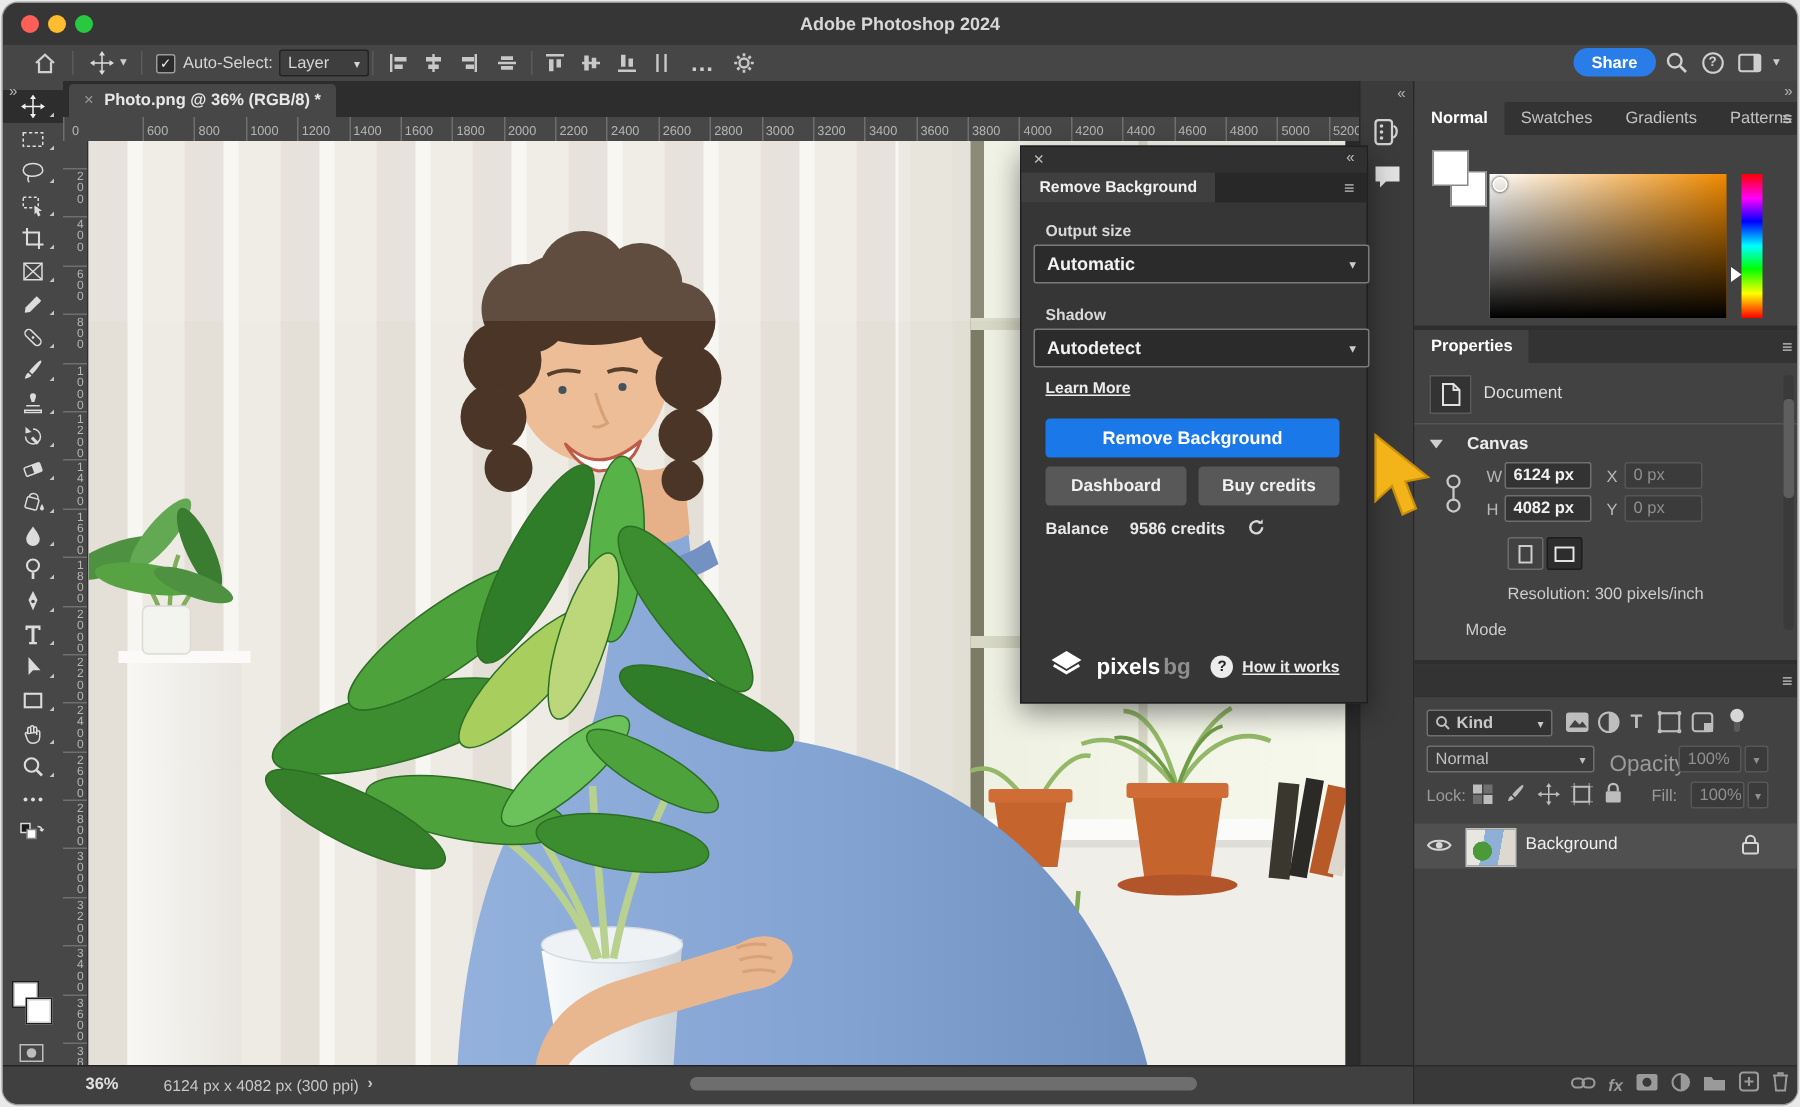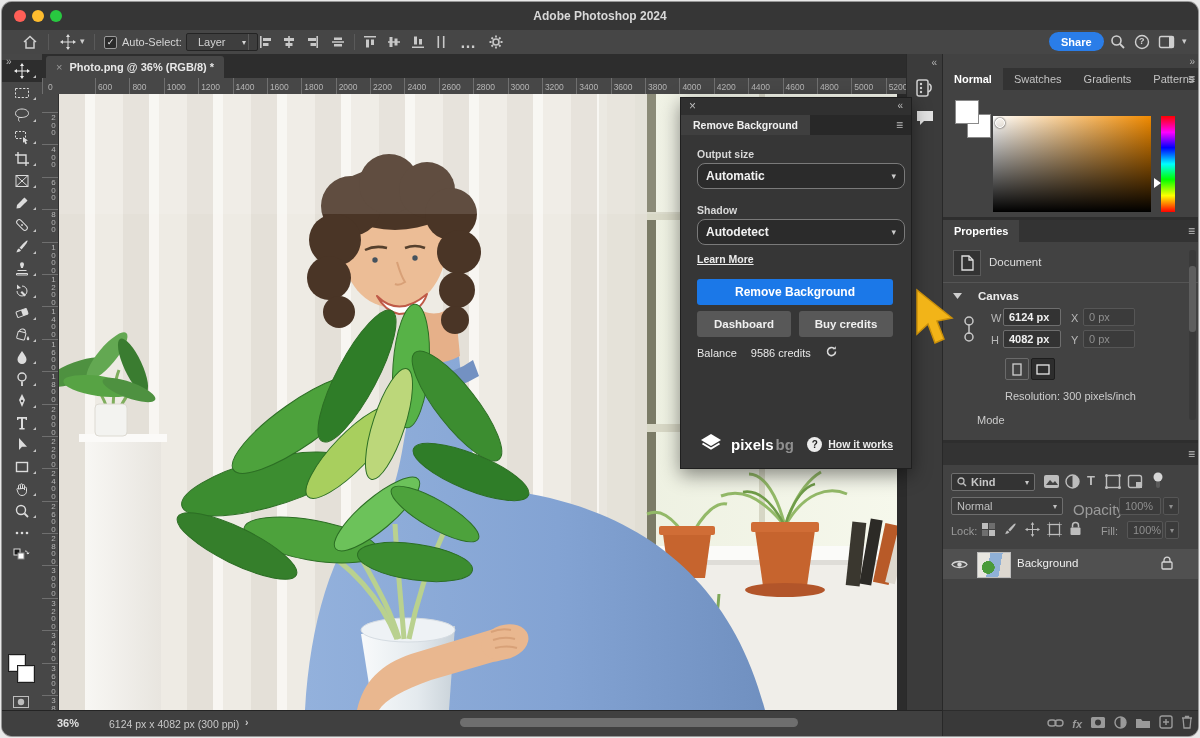--- a/index.html
+++ b/index.html
@@ -1,31 +1,31 @@
 <!DOCTYPE html>
 <html><head>
 <meta charset="utf-8">
 <style>
   html,body{margin:0;padding:0;width:1200px;height:738px;overflow:hidden;background:#e9e9e9;
     font-family:"Liberation Sans","DejaVu Sans",sans-serif;}
   .abs{position:absolute}
   .flex{display:flex;align-items:center}
-  .b{font-weight:normal}
+  .b{font-weight:bold}
   #win{position:absolute;left:2px;top:2px;width:1196px;height:734px;background:#3c3c3c;
     border-radius:10px;overflow:hidden;box-shadow:0 0 0 1px rgba(0,0,0,.35)}
   
   #titlebar{left:0;top:0;width:100%;height:28px;background:#363636;border-bottom:1px solid #262626}
   .tl{width:12px;height:12px;border-radius:50%;top:8px}
   #title{width:100%;text-align:center;top:7px;font-size:12px;color:#d8d8d8;font-weight:bold}
   
   #optbar{left:0;top:28px;width:100%;height:24px;background:#464646;border-bottom:1px solid #2c2c2c}
   .obtxt{font-size:11px;color:#d5d5d5}
   .sep{width:1px;height:16px;background:#5a5a5a;top:4px}
   .ddl{background:#3e3e3e;border:1px solid #242424;border-radius:2px;color:#d5d5d5;
-    font-size:11px;display:flex;align-items:center;justify-content:space-between;padding:0 11px}
+    font-size:11px;display:flex;align-items:center;justify-content:space-between;padding:0 5px}
   .chk{width:11px;height:11px;background:#2b2b2b;border:1px solid #9a9a9a;border-radius:2px;
     color:#eee;font-size:9px;line-height:11px;text-align:center}
   #sharebtn{background:#2a7de8;color:#fff;font-size:11px;font-weight:bold;border-radius:10px;
     height:19px;padding:0 12px;display:flex;align-items:center}
   .icostk{color:#cccccc}
   
   #toolcol{left:0;top:52px;width:40px;height:656px;background:#474747;border-right:1px solid #2c2c2c}
   .tool{position:relative;width:40px;height:22px;display:flex;align-items:center;justify-content:center}
   .tool.sel{background:#2d2d2d}
   .tool.fly::after{content:"";position:absolute;right:6px;bottom:4px;width:0;height:0;
@@ -52,21 +52,21 @@
   #strip{left:904px;top:52px;width:36px;height:656px;background:#3b3b3b;border-left:1px solid #2a2a2a}
   .stripico{display:flex;justify-content:center;margin-top:10px}
   
   #plugin{left:678px;top:95px;width:230px;height:370px;background:#363636;border:1px solid #1f1f1f;
     box-shadow:0 6px 18px rgba(0,0,0,.45)}
   #plughead{left:0;top:0;width:100%;height:17px;background:#303030}
   #plugtabrow{left:0;top:17px;width:100%;height:20px;background:#282828}
   #plugtab{left:0;top:0;height:20px;background:#3f3f3f;padding:0 12px;display:flex;align-items:center;
     font-size:10.5px;font-weight:bold;color:#f0f0f0}
   .pl-label{font-size:10.5px;font-weight:bold;color:#d8d8d8}
-  .pl-dd{left:16px;width:208px;height:26px;background:#2b2b2b;border:1px solid #7a7a7a;border-radius:8px;
+  .pl-dd{left:8px;width:224px;height:26px;background:#2b2b2b;border:1px solid #7a7a7a;border-radius:2px;
     display:flex;align-items:center;justify-content:space-between;padding:0 8px;box-sizing:border-box}
   .pl-dd .v{font-size:12px;font-weight:bold;color:#f2f2f2}
   .pl-dd .c{font-size:9px;color:#cccccc}
   #pl-blue{left:16px;top:181px;width:196px;height:26px;background:#1b78e8;border-radius:3px;
     display:flex;align-items:center;justify-content:center;font-size:12px;font-weight:bold;color:#fff}
   .pl-gray{top:213px;width:94px;height:26px;background:#585858;border-radius:3px;display:flex;
     align-items:center;justify-content:center;font-size:11.5px;font-weight:bold;color:#f0f0f0}
   #pl-balrow{left:16px;top:247px;font-size:11px;color:#e8e8e8}
   #pl-foot{left:16px;top:334px;width:196px;display:flex;align-items:center}
   #brand{font-size:15px;font-weight:bold;color:#fff;margin-left:6px}

